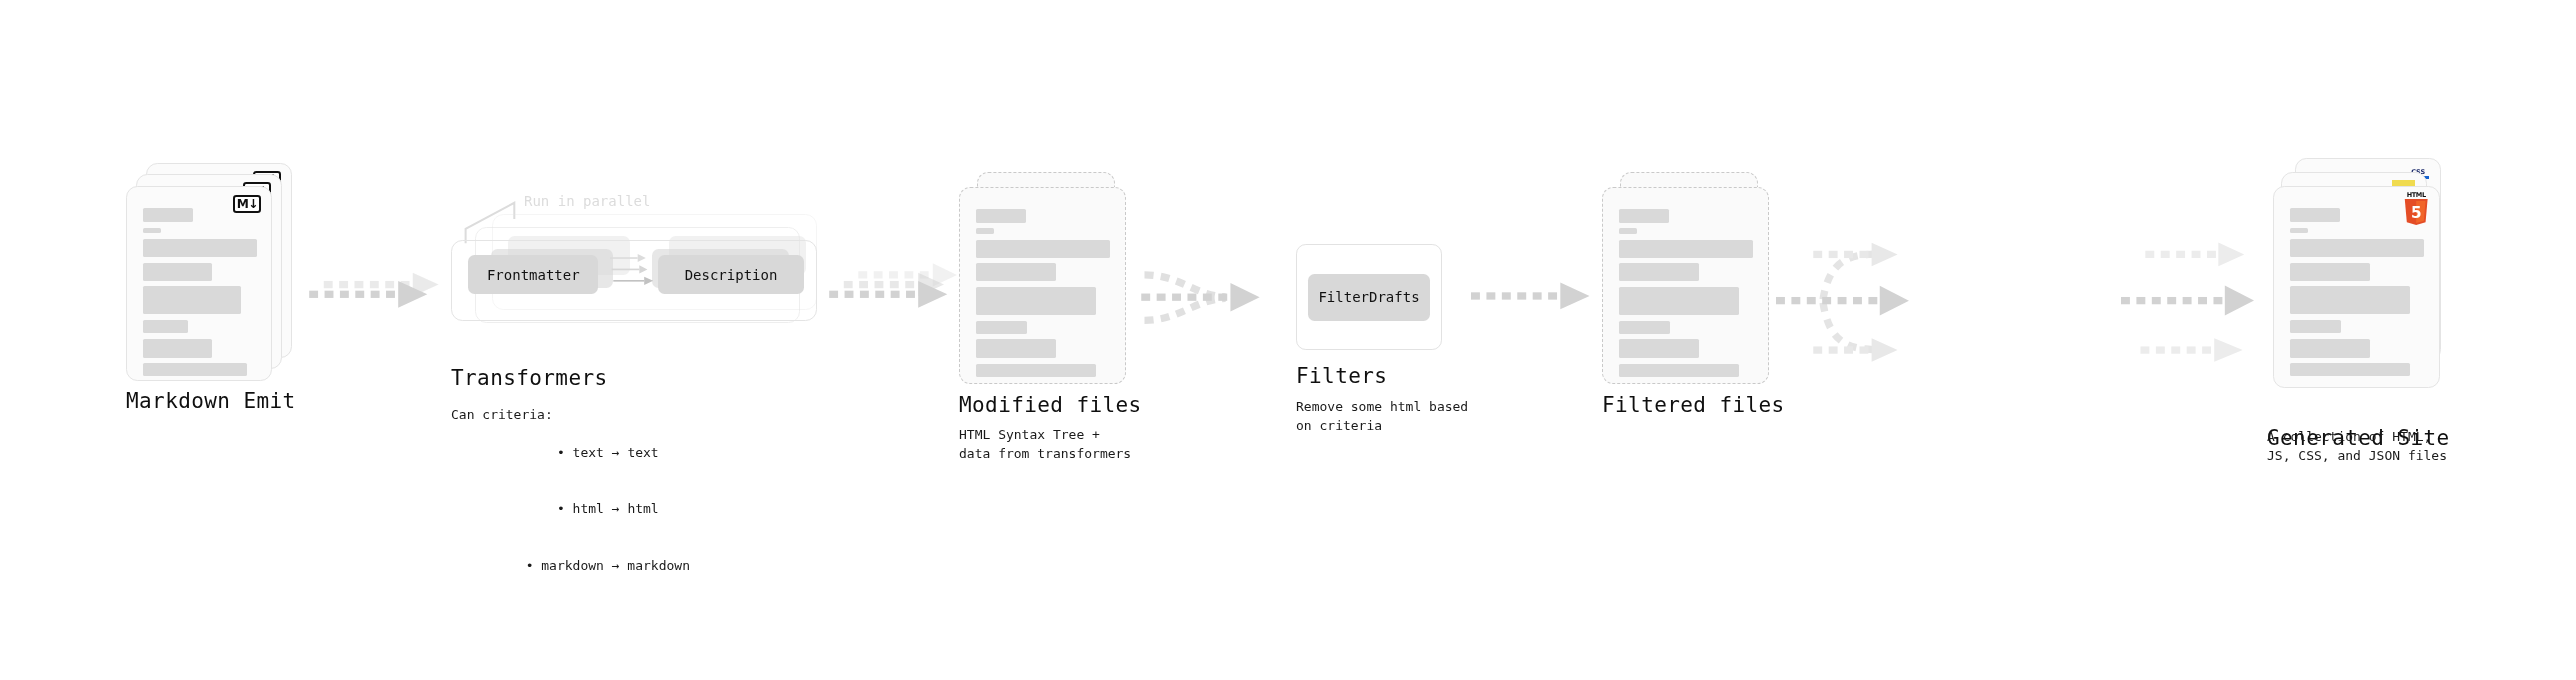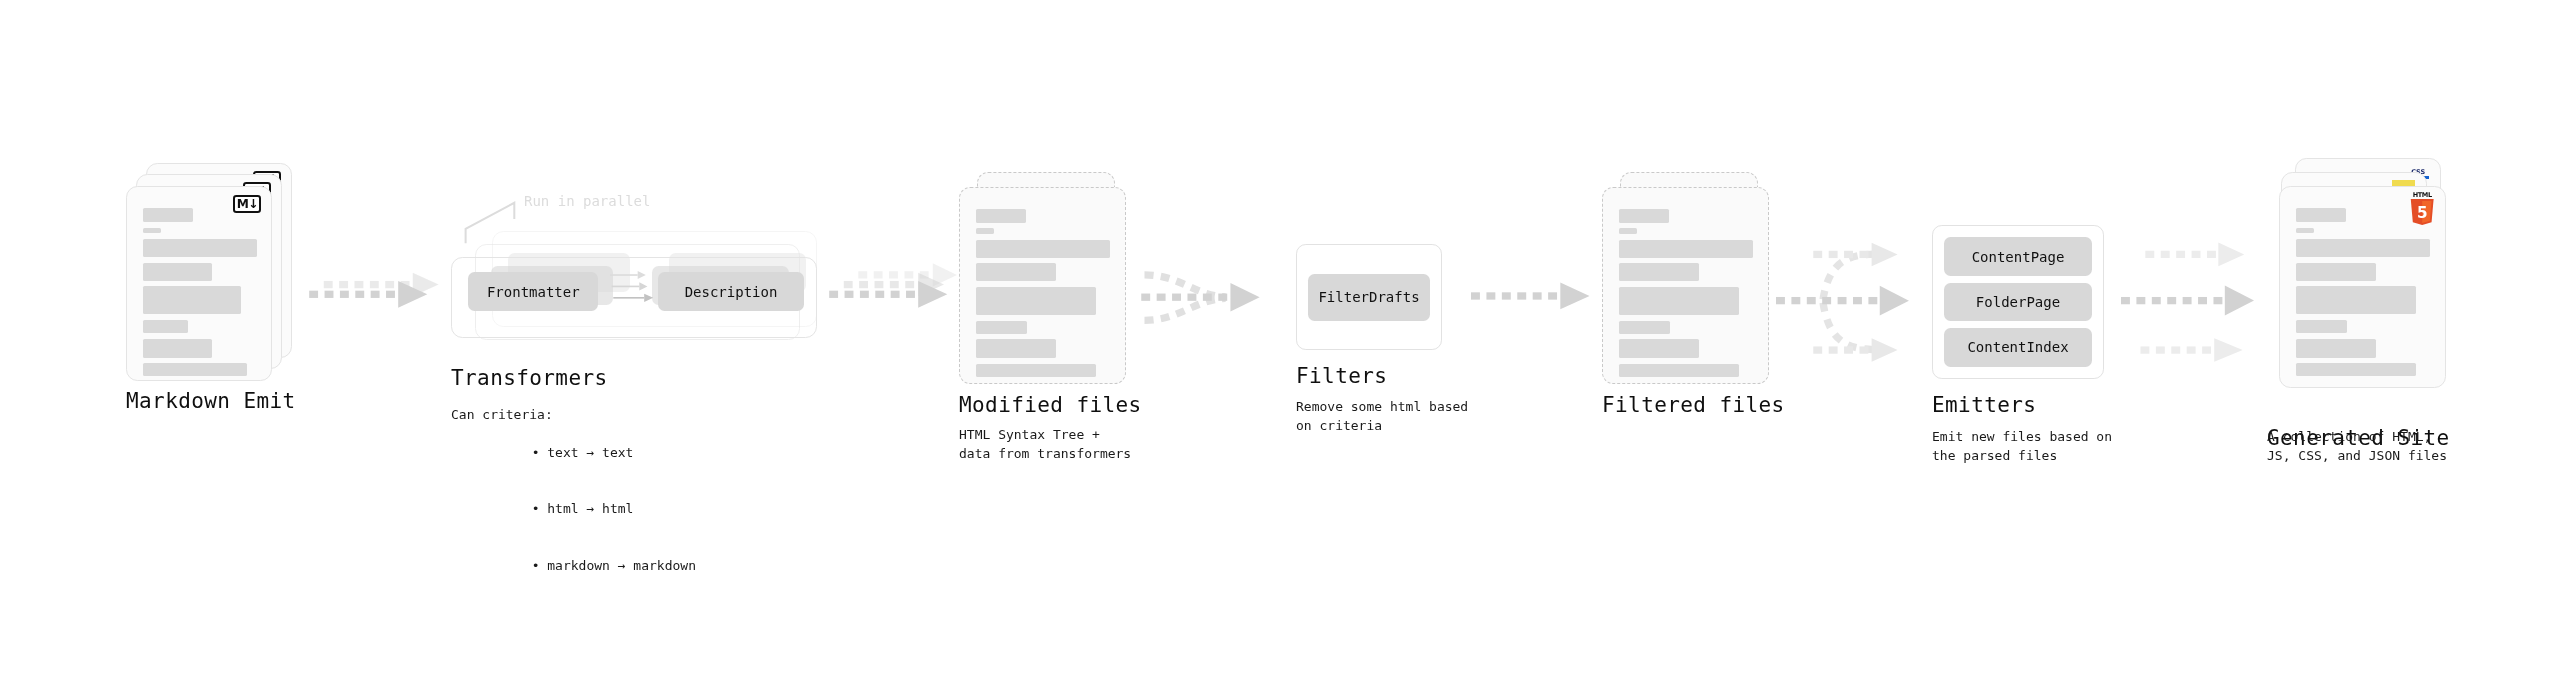--- a/index.html
+++ b/index.html
@@ -202,21 +202,21 @@
     </g>
   </svg>
 
   <div class="node" style="left:451px; top:193px;">
 
     <svg style="position:absolute; left:0px; top:0px;" width="211" height="65" viewBox="0 0 260 80">
       <path d="M 18 62 L 18 44 L 78 12 L 78 32" fill="none" stroke="#dcdcdc" stroke-width="2.5" stroke-linejoin="miter"></path>
     </svg>
     <div class="annot" style="left:73px; top:0px;">Run in parallel</div>
 
-    <div class="tf-stack" style="width:398px; height:130px; position:absolute; left:0; top:38px;">
+    <div class="tf-stack" style="width:398px; height:130px; position:absolute; left:0; top:21px;">
 
       <div class="tf-card layer3" style="left:41px; top:0px; width:325px; height:96px;">
         <div class="pill" style="left:14.6px; top:21px; width:122px;"></div>
         <div class="pill" style="left:176px; top:21px; width:137px;"></div>
       </div>
 
       <div class="tf-card layer2" style="left:24.4px; top:13px; width:325px; height:96px;">
         <div class="pill" style="left:14.6px; top:21px; width:122px;"></div>
         <div class="pill" style="left:176px; top:21px; width:137px;"></div>
       </div>
@@ -239,21 +239,21 @@
           <line x1="4" y1="34" x2="42" y2="34"></line>
         </g>
         <polygon points="42,29 53,34 42,39" fill="#c2c2c2"></polygon>
       </svg>
     </div>
 
     <div class="caption-title" style="left:0px; top:173px;">Transformers</div>
 
     <div class="caption-sub" style="left:0px; top:213px;">Can criteria:</div>
 
-    <div style="position:absolute; left:18px; top:232px;">
+    <div style="position:absolute; left:12px; top:232px;text-align:center;">
       <div class="caption-sub" style="position:relative; left:0; top:0;">
         <span>•&nbsp;</span><span>text → text</span>
       </div>
       <div class="caption-sub" style="position:relative; left:0; top:0;">
         <span>•&nbsp;</span><span>html → html</span>
       </div>
       <div class="caption-sub" style="position:relative; left:0; top:0;">
         <span>•&nbsp;</span><span>markdown → markdown</span>
       </div>
     </div>
@@ -389,30 +389,20 @@
     </g>
     <g fill="#e8e8e8">
       <rect x="46" y="130" width="11" height="9"></rect>
         <rect x="65" y="130" width="11" height="9"></rect>
       <rect x="84" y="130" width="11" height="9"></rect>
         <rect x="103" y="130" width="11" height="9"></rect>
       <polygon points="118,120 150,134.5 118,149"></polygon>
     </g>
   </svg>
 
-  <div class="node" style="left:1932px; top:225px;">
-    <div class="proc-box" style="width:172px; height:154px;">
-      <div class="pill" style="height:39px;">ContentPage</div>
-      <div class="pill" style="height:39px;">FolderPage</div>
-      <div class="pill" style="height:39px;">ContentIndex</div>
-    </div>
-    <div class="caption-title" style="left:0px; top:168px;">Emitters</div>
-    <div class="caption-sub" style="left:0px; top:203px;">Emit new files based on
-the parsed files</div>
-  </div>
 
   <svg class="node" style="left:2121px; top:241px;" width="146" height="146" viewBox="0 0 180 180">
     <g fill="#ececec">
       <rect x="30" y="12" width="11" height="9"></rect>
         <rect x="49" y="12" width="11" height="9"></rect>
       <rect x="68" y="12" width="11" height="9"></rect>
         <rect x="87" y="12" width="11" height="9"></rect>
       <rect x="106" y="12" width="11" height="9"></rect>
       <polygon points="120,2 152,16.5 120,31"></polygon>
     </g>
@@ -443,21 +433,21 @@
         <div class="badge css-badge" style="right:11.4px; top:6.5px;">
           <span>CSS</span>
           <span class="rule"></span>
         </div>
       </div>
 
       <div class="doc-card" style="left:14px; top:14px; width:146px; height:203px;">
         <div class="badge js-badge" style="right:11.4px; top:6.5px;"></div>
       </div>
 
-      <div class="doc-card front" style="left:12px; top:28px; width:167px; height:202px;">
+      <div class="doc-card front" style="left:6px; top:28px; width:167px; height:202px;">
 
         <div class="badge html-badge" style="right:9.8px; top:4.9px;">
           <span class="word">HTML</span>
           <svg class="shield" width="24.4" height="26" viewBox="0 0 32 34">
             <polygon points="1,0 31,0 28.3,30.5 16,34 3.7,30.5" fill="#e44d26"></polygon>
             <polygon points="16,2.5 16,31.6 26,28.7 28.3,2.5" fill="#f16529"></polygon>
             <text x="16" y="25" font-family="DejaVu Sans, Liberation Sans, sans-serif" font-size="20" font-weight="bold" fill="#ffffff" text-anchor="middle">5</text>
           </svg>
         </div>
 

